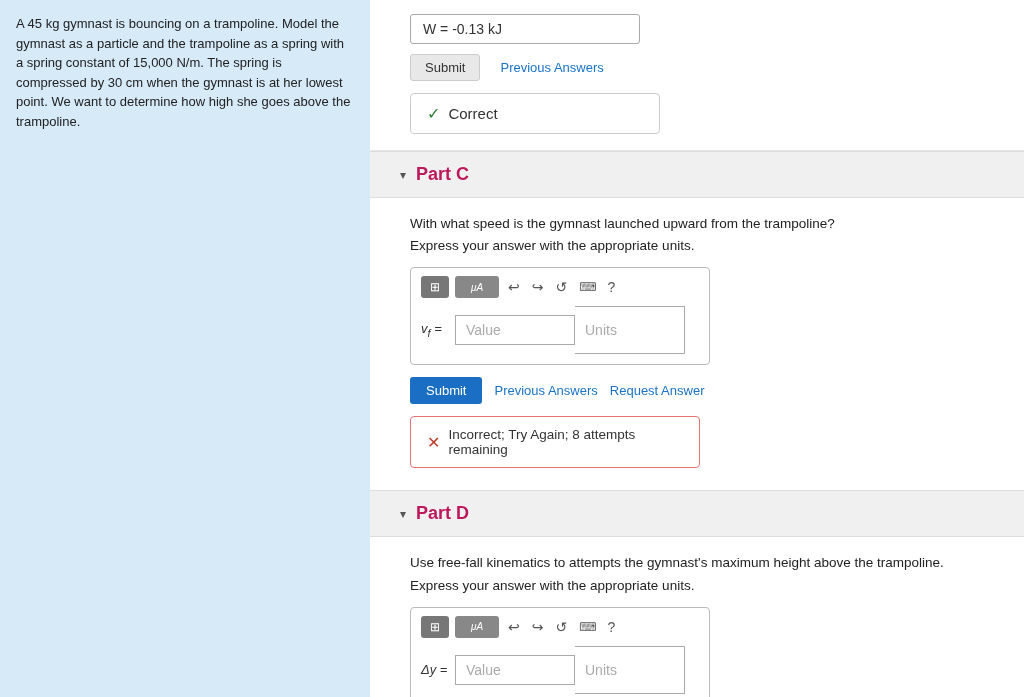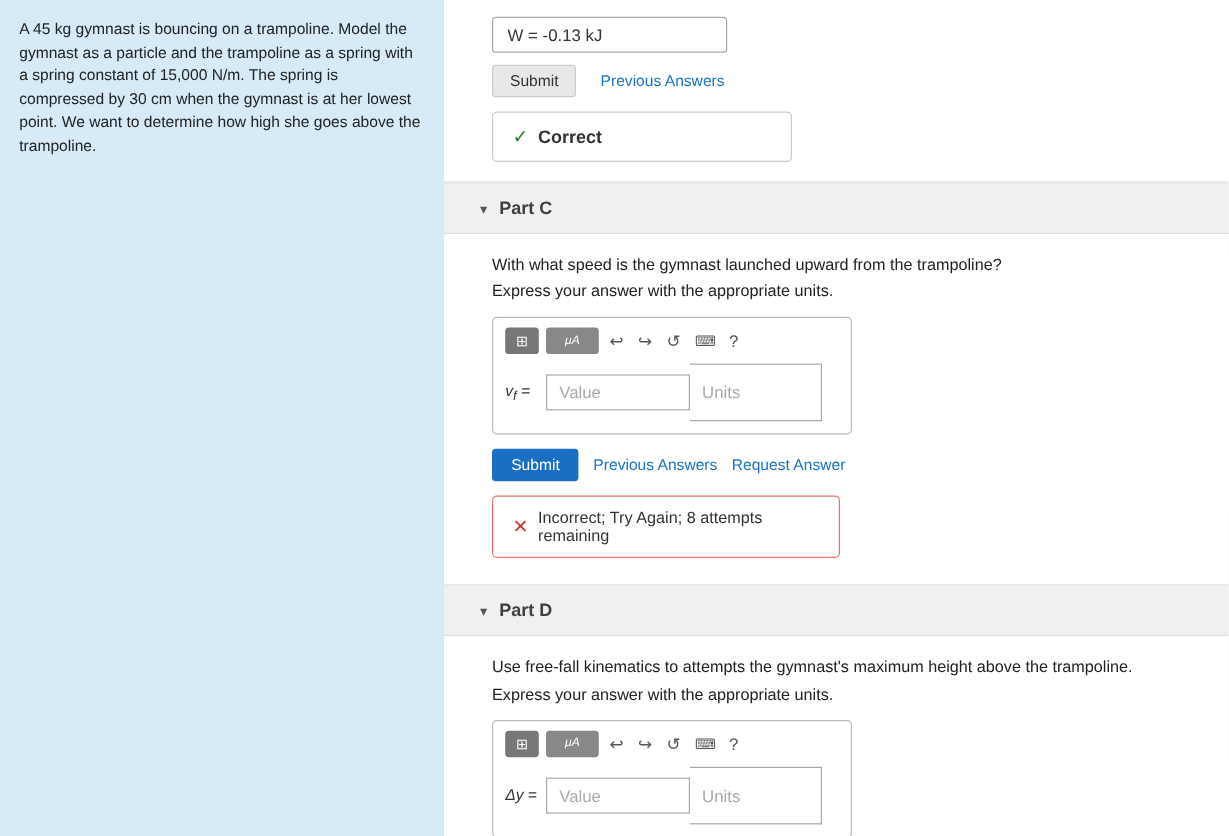--- a/index.html
+++ b/index.html
@@ -39,21 +39,21 @@
       display: flex;
       align-items: center;
       margin-bottom: 10px;
     }
 
     .answer-input-box {
       border: 1px solid #aaa;
       border-radius: 3px;
       padding: 6px 12px;
       font-size: 14px;
-      width: 196px;
+      width: 230px;
       color: #333;
       background: #fff;
     }
 
     .submit-btn {
       background: #e8e8e8;
       border: 1px solid #ccc;
       border-radius: 3px;
       padding: 5px 14px;
       font-size: 13px;
@@ -81,21 +81,21 @@
 
     .correct-check {
       color: #2e7d32;
       font-size: 16px;
       margin-right: 8px;
     }
 
     .correct-text {
       font-size: 15px;
       color: #333;
-      font-weight: bold;
+      font-weight: normal;
     }
 
     
     .part-section {
       background: #f5f5f5;
       border-top: 1px solid #ddd;
     }
 
     .part-header {
       display: flex;
@@ -106,23 +106,23 @@
       cursor: pointer;
     }
 
     .part-arrow {
       color: #555;
       margin-right: 10px;
       font-size: 12px;
     }
 
     .part-label {
-      font-size: 15px;
+      font-size: 18px;
       font-weight: bold;
-      color: #404040;
+      color: #be185d;
     }
 
     .part-body {
       padding: 16px 40px 20px 40px;
       background: #fff;
     }
 
     .question-text {
       font-size: 13.5px;
       color: #222;

